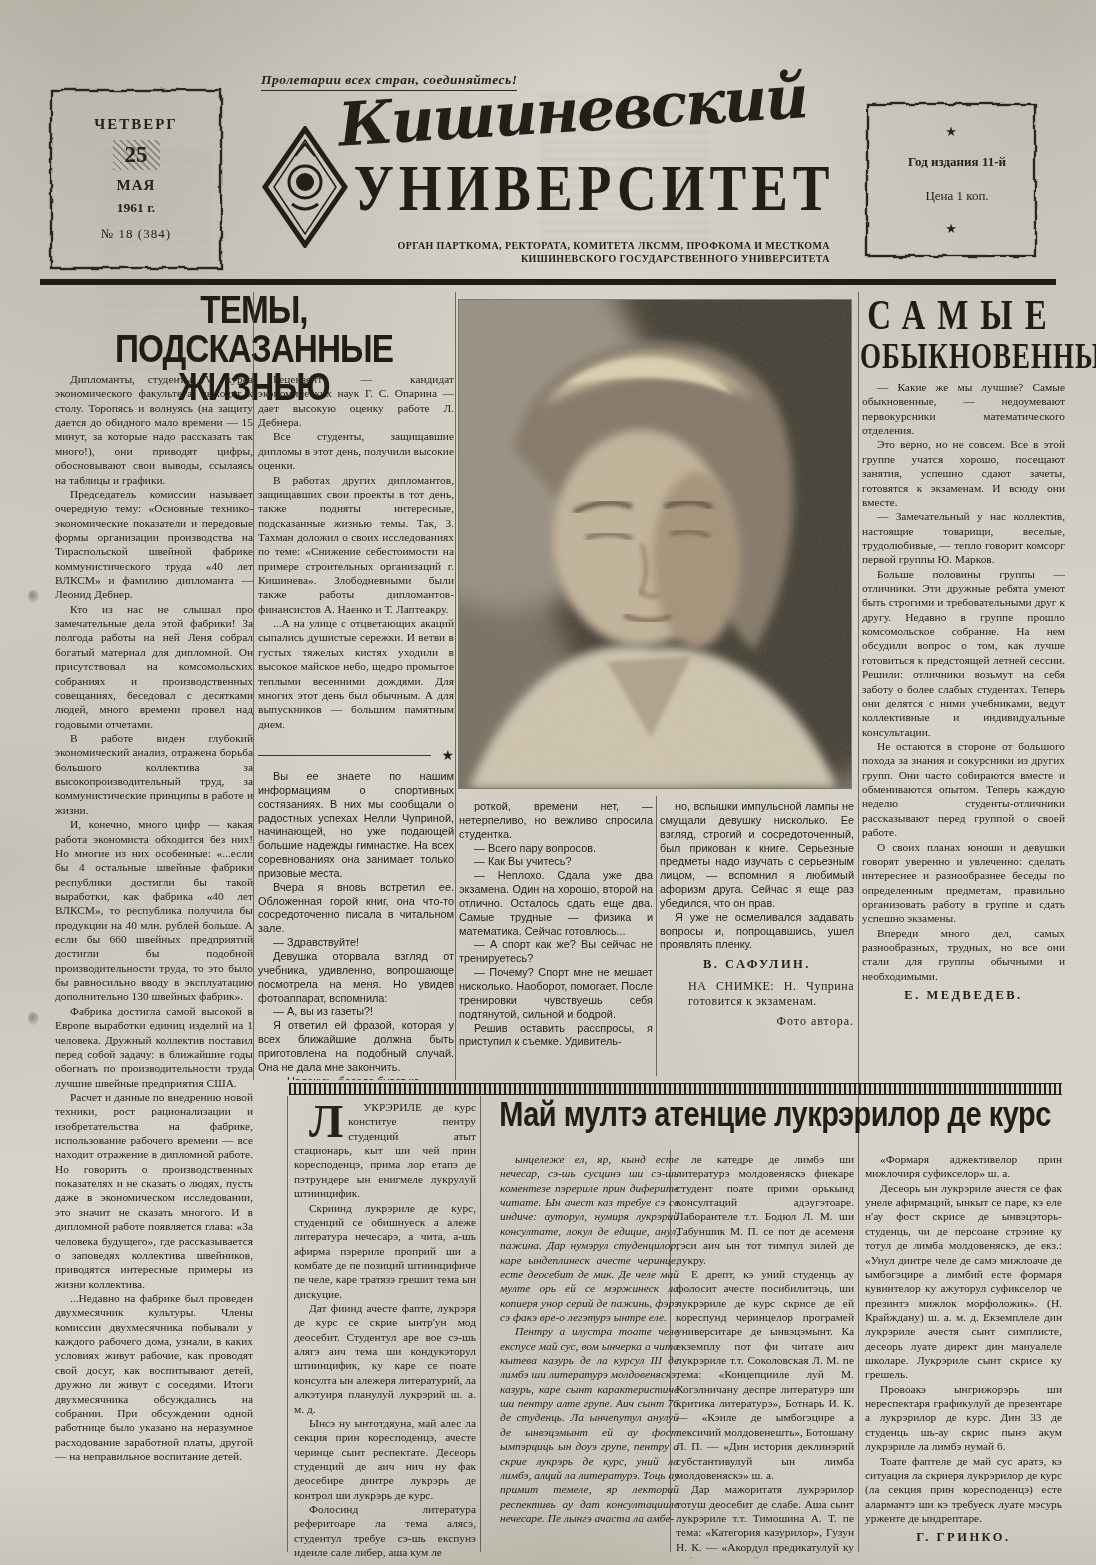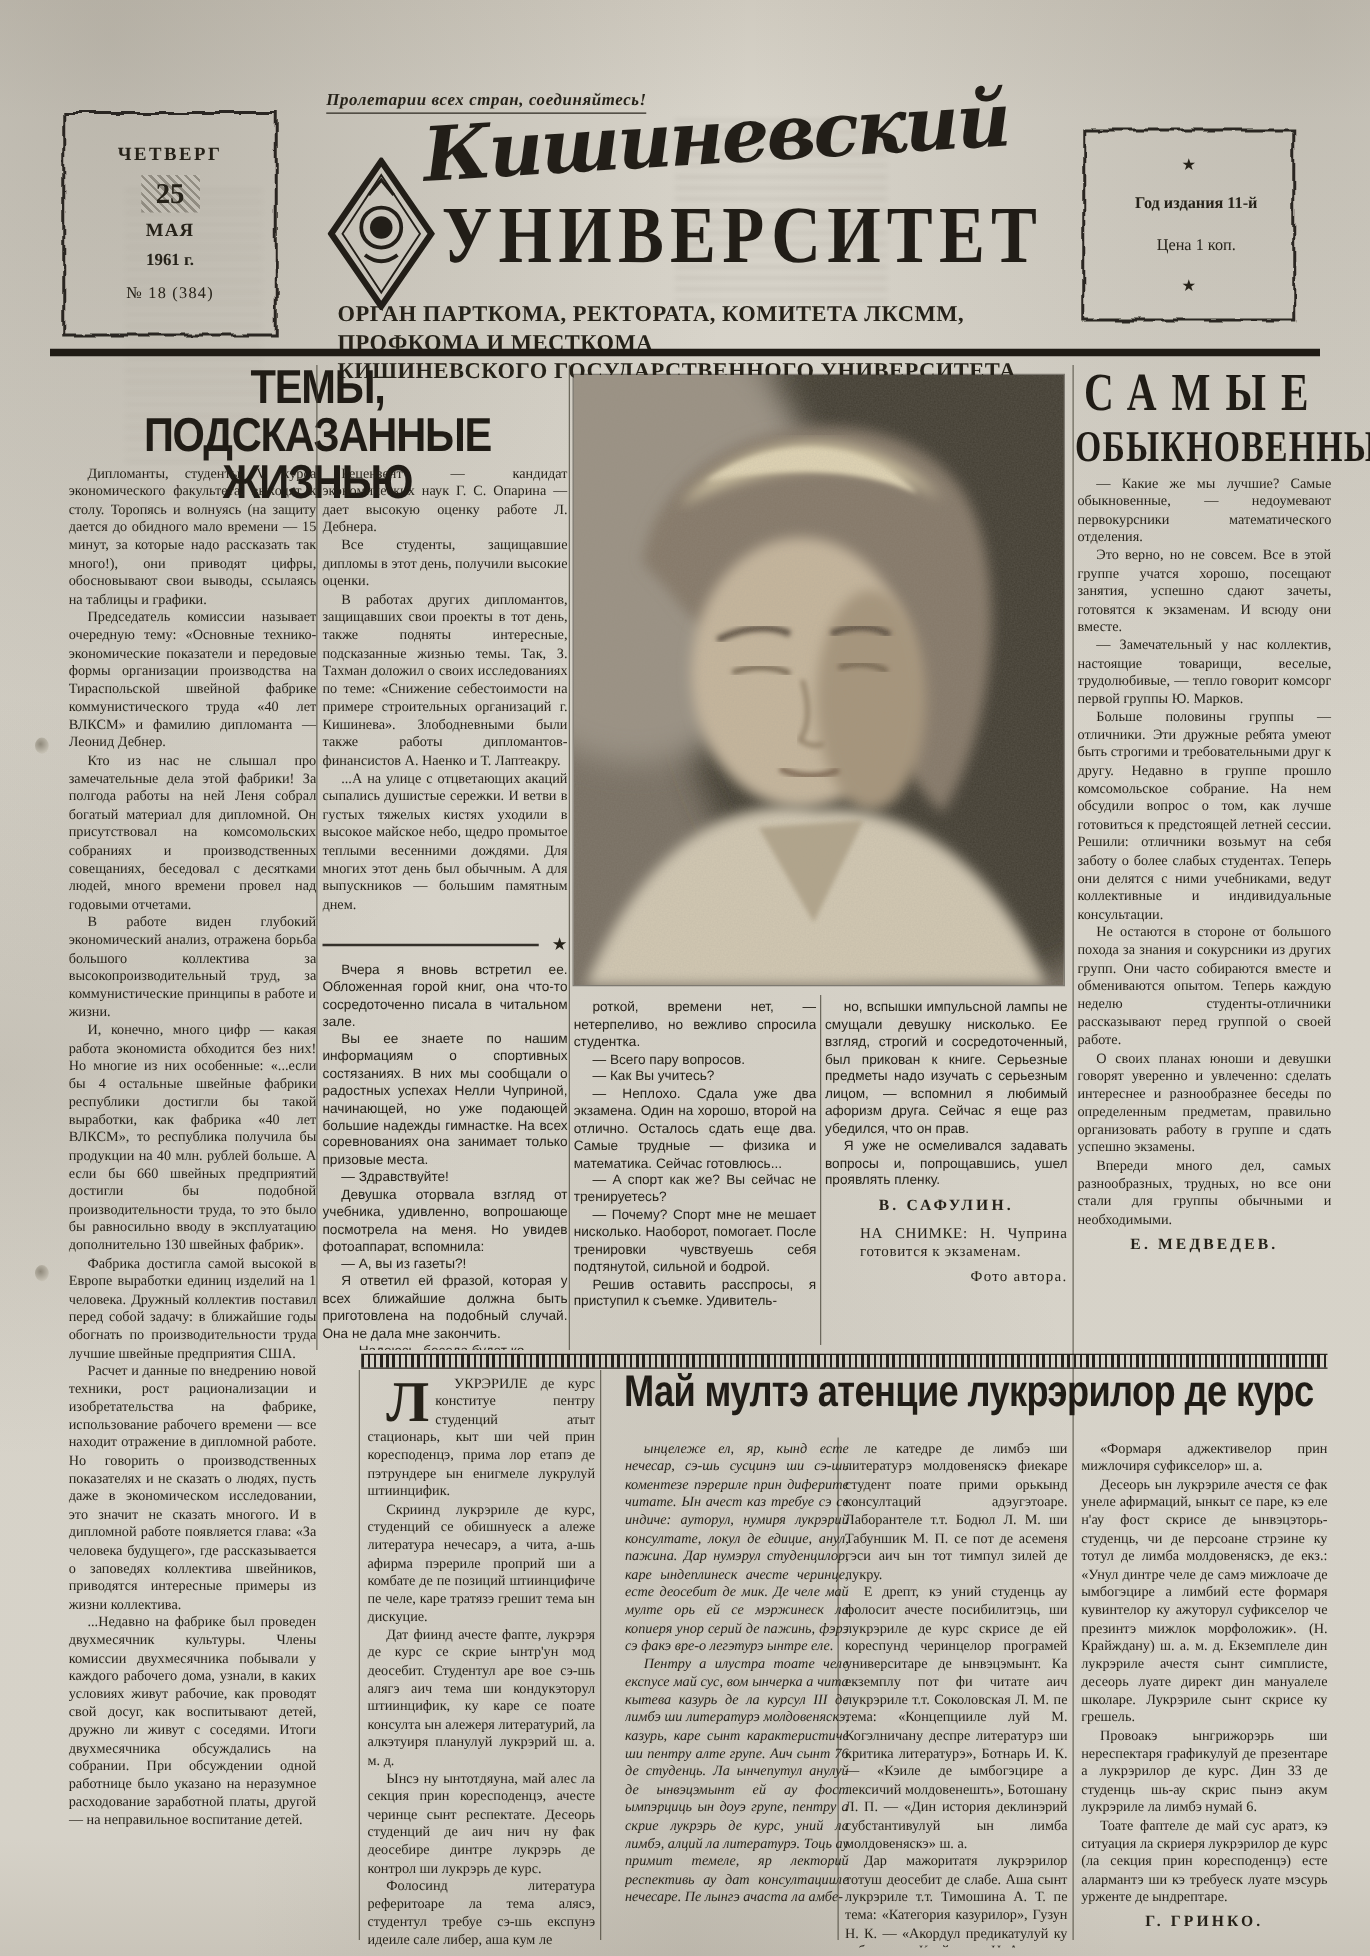--- a/index.html
+++ b/index.html
@@ -31,22 +31,22 @@
   .issue{font-size:13px;margin-top:10px;letter-spacing:1px;}
   .staricon{font-size:13px;line-height:1;}
   .edline{font-weight:bold;font-size:13px;margin:16px 0 0 12px;}
   .priceline{font-size:13px;margin:18px 0 18px 12px;}
   .mast-script{position:absolute;left:338px;top:74px;width:520px;
     font-family:"DejaVu Serif",serif;font-style:italic;font-weight:bold;font-size:60px;
     letter-spacing:-2px;transform:rotate(-3.5deg);color:#221e18;}
   .mast-caps{position:absolute;left:330px;top:151px;width:528px;text-align:center;
     font-family:"Liberation Serif",serif;font-weight:bold;font-size:55px;letter-spacing:5px;
     transform:scaleY(1.18);transform-origin:top center;color:#211d17;}
-  .organ{position:absolute;left:270px;top:240px;width:560px;text-align:left;
-    font-weight:bold;font-size:18px;letter-spacing:.4px;line-height:1.25;}
+  .organ{position:absolute;left:270px;top:240px;width:560px;text-align:right;
+    font-weight:bold;font-size:10px;letter-spacing:.4px;line-height:1.25;}
   .toprule{position:absolute;left:40px;top:279px;width:1016px;height:6px;background:#1f1b15;}
   
   .emblem{position:absolute;left:262px;top:126px;width:86px;height:122px;}
   
   .col{position:absolute;text-align:justify;font-size:11.4px;line-height:1.26;overflow:hidden;}
   .col p{margin:0;text-indent:15px;}
   .sans{font-family:"Liberation Sans",sans-serif;font-size:10.9px;line-height:1.27;}
   .col p.sig{text-align:center;text-indent:0;font-weight:bold;letter-spacing:2.5px;margin-top:5px;
     font-family:"Liberation Serif",serif;font-size:12.5px;}
   .col p.caption{text-indent:0;margin-top:6px;font-family:"Liberation Serif",serif;
@@ -166,22 +166,22 @@
       <p>В работах других дипломантов, защищавших свои проекты в тот день, также подняты интересные, подсказанные жизнью темы. Так, З. Тахман доложил о своих исследованиях по теме: «Снижение себестоимости на примере строительных организаций г. Кишинева». Злободневными были также работы дипломантов-финансистов А. Наенко и Т. Лаптеакру.</p>
       <p>...А на улице с отцветающих акаций сыпались душистые сережки. И ветви в густых тяжелых кистях уходили в высокое майское небо, щедро промытое теплыми весенними дождями. Для многих этот день был обычным. А для выпускников — большим памятным днем.</p>
     </div>
 
   <div class="starline">
     <span class="ln"></span>
     <span class="st">★</span>
   </div>
 
   <div class="col sans" style="left:258px;top:770px;width:196px;height:310px;">
+      <p>Вы ее знаете по нашим информациям о спортивных состязаниях. В них мы сообщали о радостных успехах Нелли Чуприной, начинающей, но уже подающей большие надежды гимнастке. На всех соревнованиях она занимает только призовые места.</p>
       <p>Вчера я вновь встретил ее. Обложенная горой книг, она что-то сосредоточенно писала в читальном зале.</p>
-      <p>Вы ее знаете по нашим информациям о спортивных состязаниях. В них мы сообщали о радостных успехах Нелли Чуприной, начинающей, но уже подающей большие надежды гимнастке. На всех соревнованиях она занимает только призовые места.</p>
       <p>— Здравствуйте!</p>
       <p>Девушка оторвала взгляд от учебника, удивленно, вопрошающе посмотрела на меня. Но увидев фотоаппарат, вспомнила:</p>
       <p>— А, вы из газеты?!</p>
       <p>Я ответил ей фразой, которая у всех ближайшие должна быть приготовлена на подобный случай. Она не дала мне закончить.</p>
       <p>— Надеюсь, беседа будет ко-</p>
     </div>
   <div class="col sans" style="left:459px;top:800px;width:194px;height:280px;">
       <p>роткой, времени нет, — нетерпеливо, но вежливо спросила студентка.</p>
       <p>— Всего пару вопросов.</p>
       <p>— Как Вы учитесь?</p>

